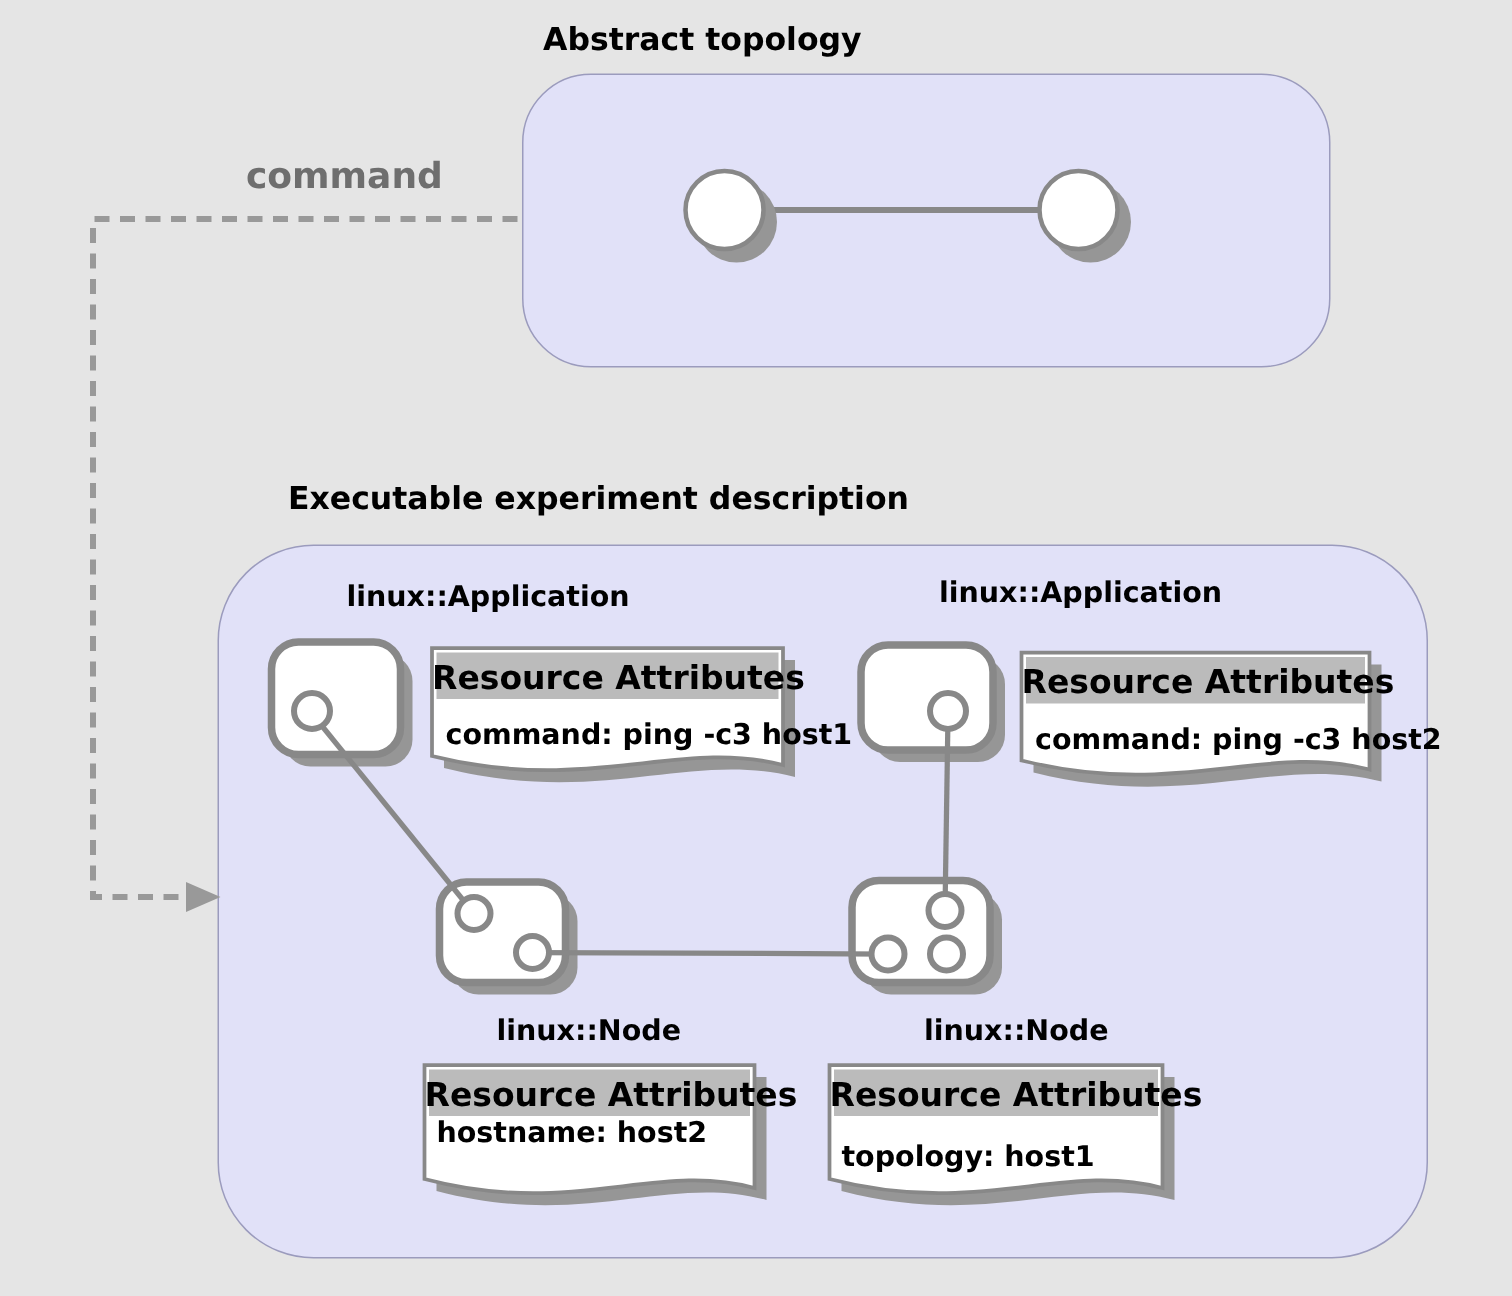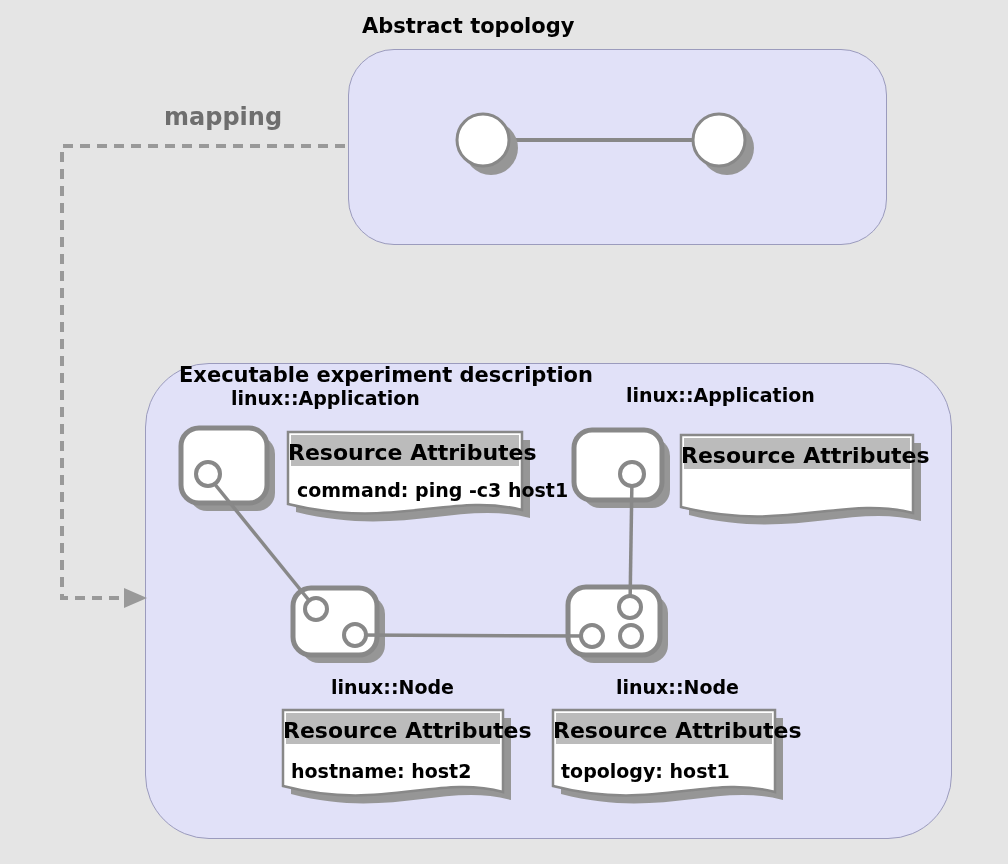--- a/index.html
+++ b/index.html
@@ -108,34 +108,35 @@
     </g>
     <g>
       <circle cx="630" cy="607" r="11" fill="#ffffff" stroke="#888888" stroke-width="4"></circle>
       <circle cx="592" cy="636" r="11" fill="#ffffff" stroke="#888888" stroke-width="4"></circle>
       <circle cx="631" cy="636" r="11" fill="#ffffff" stroke="#888888" stroke-width="4"></circle>
     </g>
   </svg>
 
   <div class="txt title" style="left:362px;top:14px;">Abstract topology</div>
 
-  <div class="txt" id="mapping-label" style="left:164px;top:103px;">mapping</div>
+  <div class="txt" id="mapping-label" style="left:164px;top:103px;">command</div>
 
-  <div class="txt title" style="left:179px;top:320px;margin-top:43px;">Executable experiment description</div>
+  <div class="txt title" style="left:192px;top:320px;">Executable experiment description</div>
 
   <div class="txt node-label" style="left:183px;top:387px;">linux::Application</div>
   <div class="txt node-label" style="left:578px;top:384px;">linux::Application</div>
 
   <div class="txt node-label" style="left:283px;top:676px;">linux::Node</div>
   <div class="txt node-label" style="left:568px;top:676px;">linux::Node</div>
 
   <div class="txt res-header" style="left:288px;top:440px;width:234px;">Resource Attributes</div>
   <div class="txt res-body" style="left:297px;top:479px;">command: ping -c3 host1</div>
 
   <div class="txt res-header" style="left:681px;top:443px;width:232px;">Resource Attributes</div>
+  <div class="txt res-body" style="left:690px;top:482px;">command: ping -c3 host2</div>
 
   <div class="txt res-header" style="left:283px;top:718px;width:220px;">Resource Attributes</div>
-  <div class="txt res-body" style="left:291px;top:760px;">hostname: host2</div>
+  <div class="txt res-body" style="left:291px;top:744px;">hostname: host2</div>
 
   <div class="txt res-header" style="left:553px;top:718px;width:222px;">Resource Attributes</div>
   <div class="txt res-body" style="left:561px;top:760px;">topology: host1</div>
 
 </div>
 
 </body></html>

